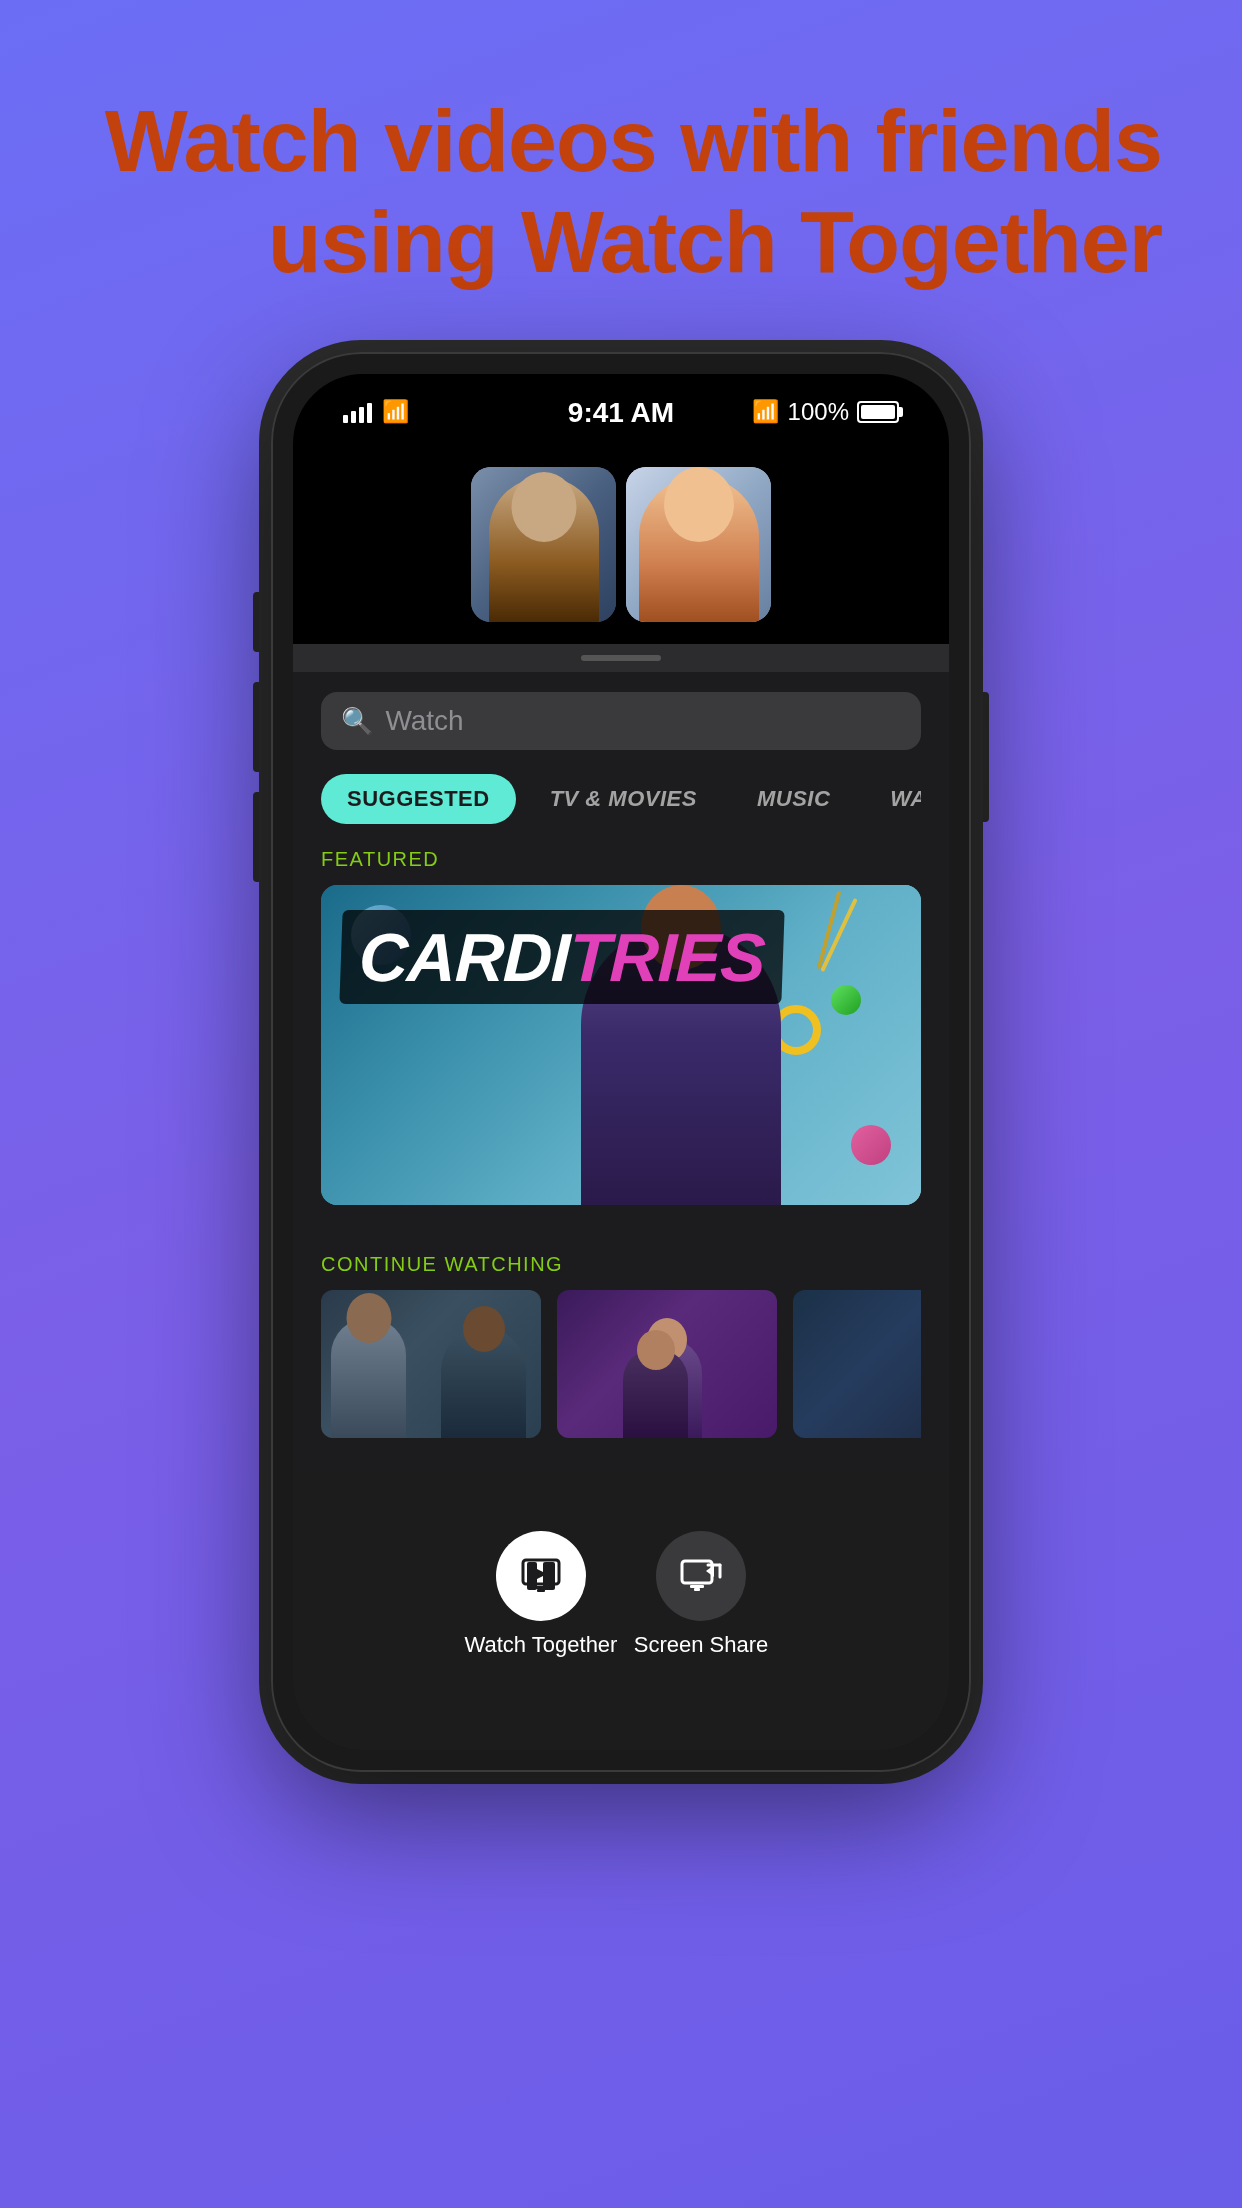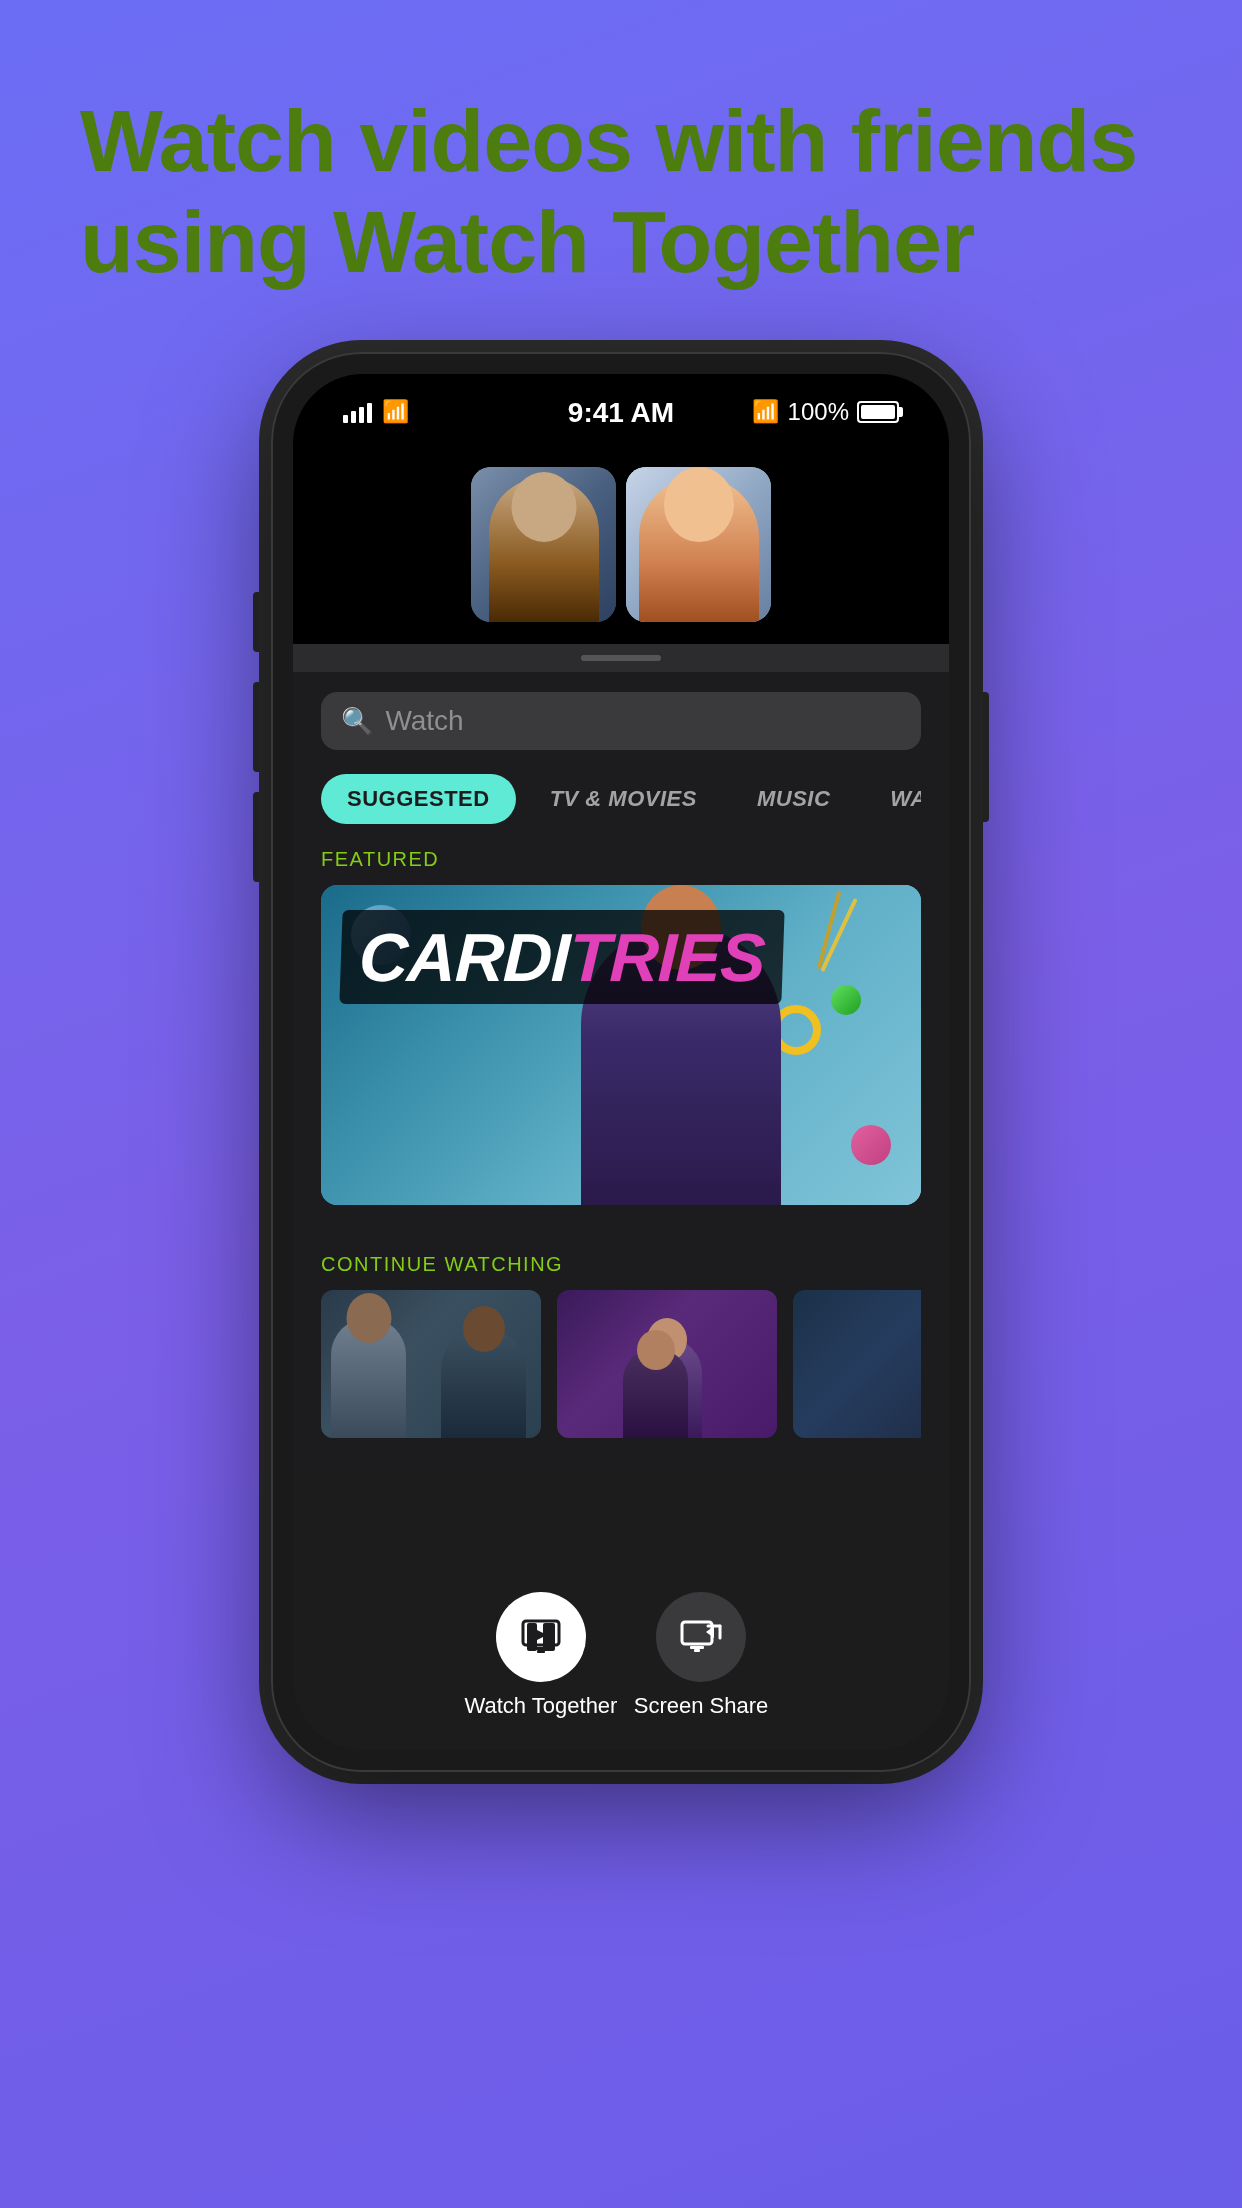--- a/index.html
+++ b/index.html
@@ -10,24 +10,24 @@
       background: linear-gradient(160deg, #6b6ef5 0%, #7b5fe8 50%, #6a5de8 100%);
       display: flex;
       flex-direction: column;
       align-items: center;
       font-family: -apple-system, BlinkMacSystemFont, 'Helvetica Neue', Arial, sans-serif;
       overflow: hidden;
       position: relative;
     }
 
     .hero-title {
-      color: #4d7c0f;
+      color: #c2410c;
       font-size: 88px;
       font-weight: 800;
-      text-align: left;
+      text-align: right;
       line-height: 1.15;
       margin-top: 90px;
       padding: 0 80px;
       letter-spacing: -1px;
     }
 
     .phone-wrapper {
       margin-top: 60px;
       position: relative;
       width: 700px;
@@ -372,21 +372,21 @@
     .bottom-bar {
       position: absolute;
       bottom: 0;
       left: 0;
       right: 0;
       height: 280px;
       background: rgba(28,28,30,0.95);
       display: flex;
       flex-direction: column;
       align-items: center;
-      justify-content: flex-end;
+      justify-content: center;
       padding-bottom: 30px;
     }
 
     .actions-row {
       display: flex;
       align-items: flex-start;
       justify-content: center;
       gap: 0;
       width: 100%;
       padding: 0 20px;

